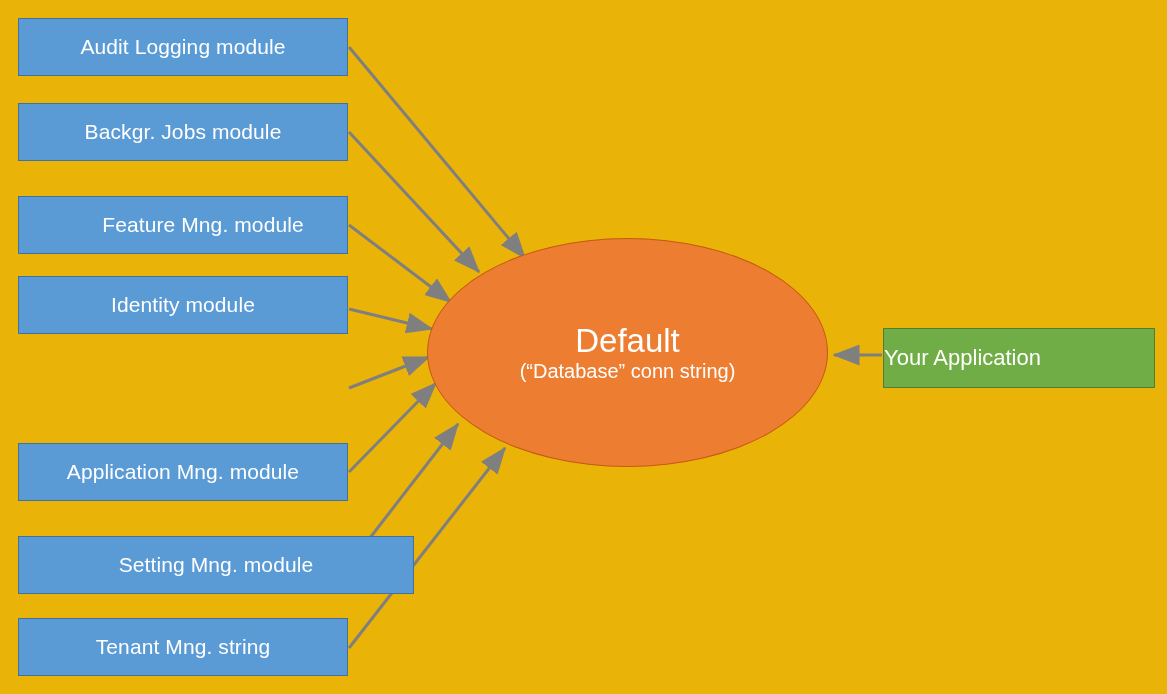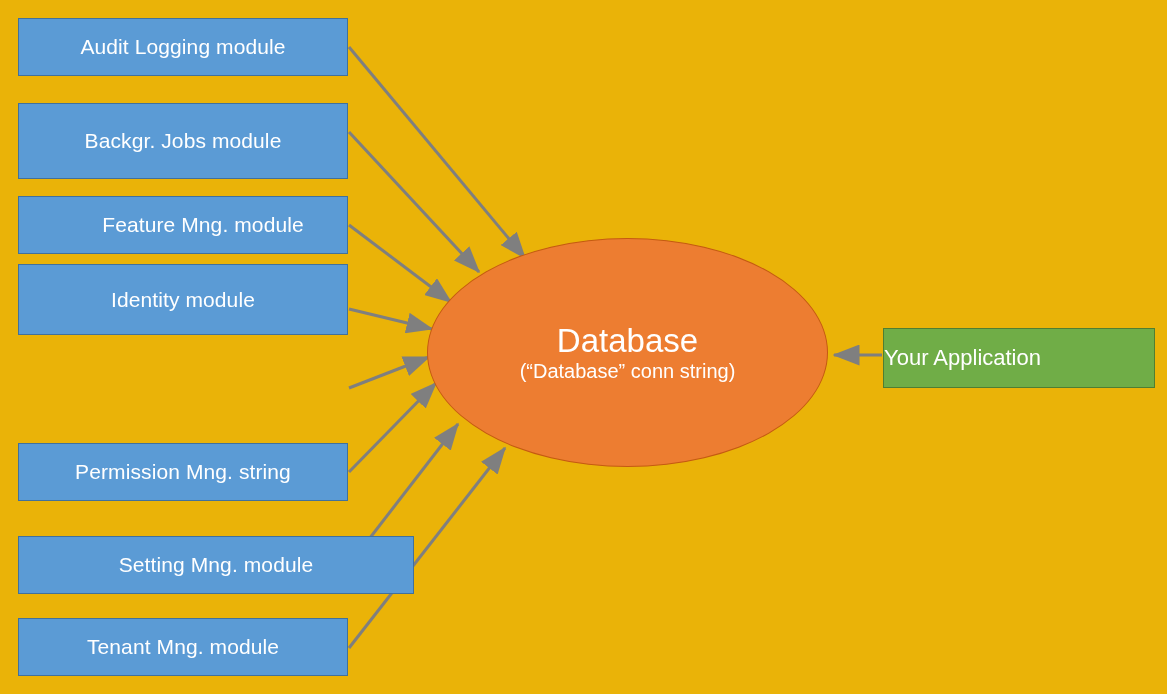--- a/index.html
+++ b/index.html
@@ -101,47 +101,47 @@
       <line x1="349" y1="565" x2="458" y2="424"></line>
       <line x1="349" y1="648" x2="505" y2="448"></line>
       <line x1="882" y1="355" x2="834" y2="355"></line>
     </g>
   </svg>
 
   <div class="module-box" style="left:18px; top:18px; width:330px; height:58px;">
     <span>Audit Logging module</span>
   </div>
 
-  <div class="module-box" style="left:18px; top:103px; width:330px; height:76px;">
+  <div class="module-box" style="left:18px; top:103px; width:330px; height:58px;">
     <span>Backgr. Jobs module</span>
   </div>
 
   <div class="module-box" style="left:18px; top:196px; width:330px; height:58px;padding-left:40px;">
     <span>Feature Mng. module</span>
   </div>
 
-  <div class="module-box" style="left:18px; top:264px; width:330px; height:71px;">
+  <div class="module-box" style="left:18px; top:276px; width:330px; height:58px;">
     <span>Identity module</span>
   </div>
 
 
   <div class="module-box" style="left:18px; top:443px; width:330px; height:58px;">
-    <span>Permission Mng. string</span>
+    <span>Application Mng. module</span>
   </div>
 
   <div class="module-box" style="left:18px; top:536px; width:396px; height:58px;">
     <span>Setting Mng. module</span>
   </div>
 
   <div class="module-box" style="left:18px; top:618px; width:330px; height:58px;">
-    <span>Tenant Mng. module</span>
+    <span>Tenant Mng. string</span>
   </div>
 
   <div class="db-ellipse" style="left:427px; top:238px; width:401px; height:229px;">
-    <div class="db-title">Database</div>
+    <div class="db-title">Default</div>
     <div class="db-sub">(“Database” conn string)</div>
   </div>
 
   <div class="app-box" style="left:883px; top:328px; width:272px; height:60px;">
     <span>Your Application</span>
   </div>
 
 </div>
 
 </body></html>

